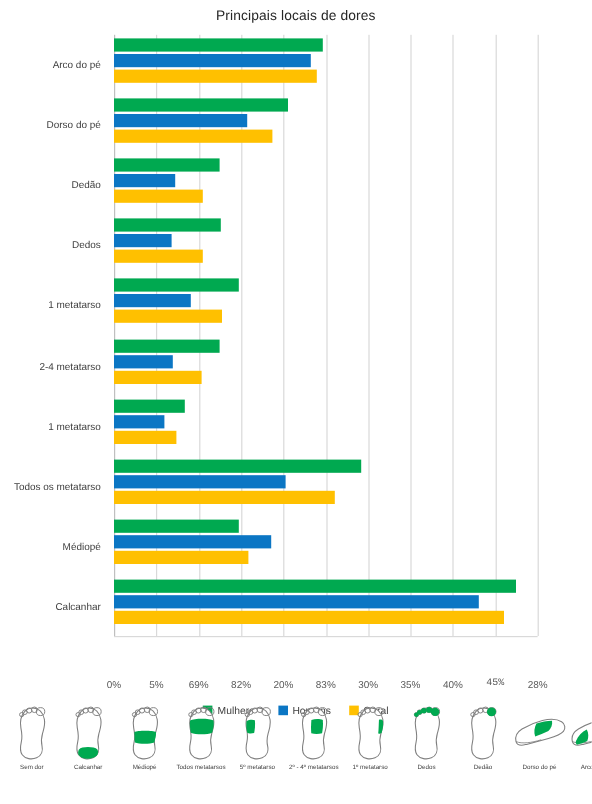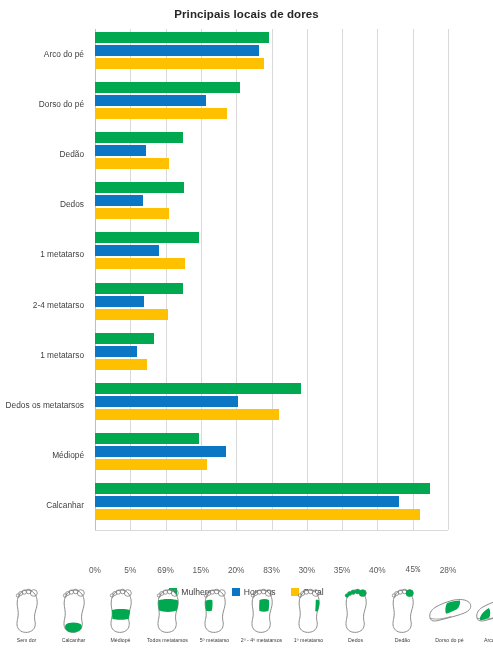--- a/index.html
+++ b/index.html
@@ -7,21 +7,21 @@
     width:493px;height:670px;
     background:#ffffff;
     font-family:"Liberation Sans", sans-serif;
     color:#404040;
     overflow:hidden;
     position:relative;
   }
   .chart-title{
     text-align:center;
     font-size:11.5px;
-    font-weight:bold;
+    font-weight:normal;
     color:#262626;
     padding-top:8px;
     letter-spacing:.1px;
   }
   
   .plot-wrap{
     position:absolute;
     left:0;top:25px;
     width:493px;height:515px;
   }
@@ -96,21 +96,21 @@
 
 <div class="plot-wrap">
   <div class="cat-labels">
       <div class="cat-label" style="top: 29.05px;">Arco do pé</div>
       <div class="cat-label" style="top: 79.15px;">Dorso do pé</div>
       <div class="cat-label" style="top: 129.25px;">Dedão</div>
       <div class="cat-label" style="top: 179.35px;">Dedos</div>
       <div class="cat-label" style="top: 229.45px;">1 metatarso</div>
       <div class="cat-label" style="top: 279.55px;">2-4 metatarso</div>
       <div class="cat-label" style="top: 329.65px;">1 metatarso</div>
-      <div class="cat-label" style="top: 379.75px;">Dedos os metatarsos</div>
+      <div class="cat-label" style="top: 379.75px;">Todos os metatarso</div>
       <div class="cat-label" style="top: 429.85px;">Médiopé</div>
       <div class="cat-label" style="top: 479.95px;">Calcanhar</div>
     </div>
   <div class="plot">
       <div class="grid-line zero" style="left: 0px;"></div>
       <div class="grid-line" style="left: 35.3px;"></div>
       <div class="grid-line" style="left: 70.6px;"></div>
       <div class="grid-line" style="left: 105.9px;"></div>
       <div class="grid-line" style="left: 141.2px;"></div>
       <div class="grid-line" style="left: 176.5px;"></div>
@@ -168,21 +168,21 @@
         <div class="bar s0" title="Mulheres: 47.4%" style="width: 334.644px; background: rgb(0, 169, 80);"></div>
         <div class="bar s1" title="Homens: 43%" style="width: 303.58px; background: rgb(11, 118, 196);"></div>
         <div class="bar s2" title="Geral: 46%" style="width: 324.76px; background: rgb(255, 192, 0);"></div>
       </div>
     </div>
   <div class="axis-line"></div>
   <div class="x-ticks">
       <div class="x-tick" style="left: 95px;">0%</div>
       <div class="x-tick" style="left: 130.3px;">5%</div>
       <div class="x-tick" style="left: 165.6px;">69%</div>
-      <div class="x-tick" style="left: 200.9px;">15%</div>
+      <div class="x-tick" style="left: 200.9px;">82%</div>
       <div class="x-tick" style="left: 236.2px;">20%</div>
       <div class="x-tick" style="left: 271.5px;">83%</div>
       <div class="x-tick" style="left: 306.8px;">30%</div>
       <div class="x-tick" style="left: 342.1px;">35%</div>
       <div class="x-tick" style="left: 377.4px;">40%</div>
       <div class="x-tick" style="left: 412.7px; font-family: Liberation Mono, monospace;">45%</div>
       <div class="x-tick" style="left: 448px;">28%</div>
     </div>
 
   <div class="legend">

